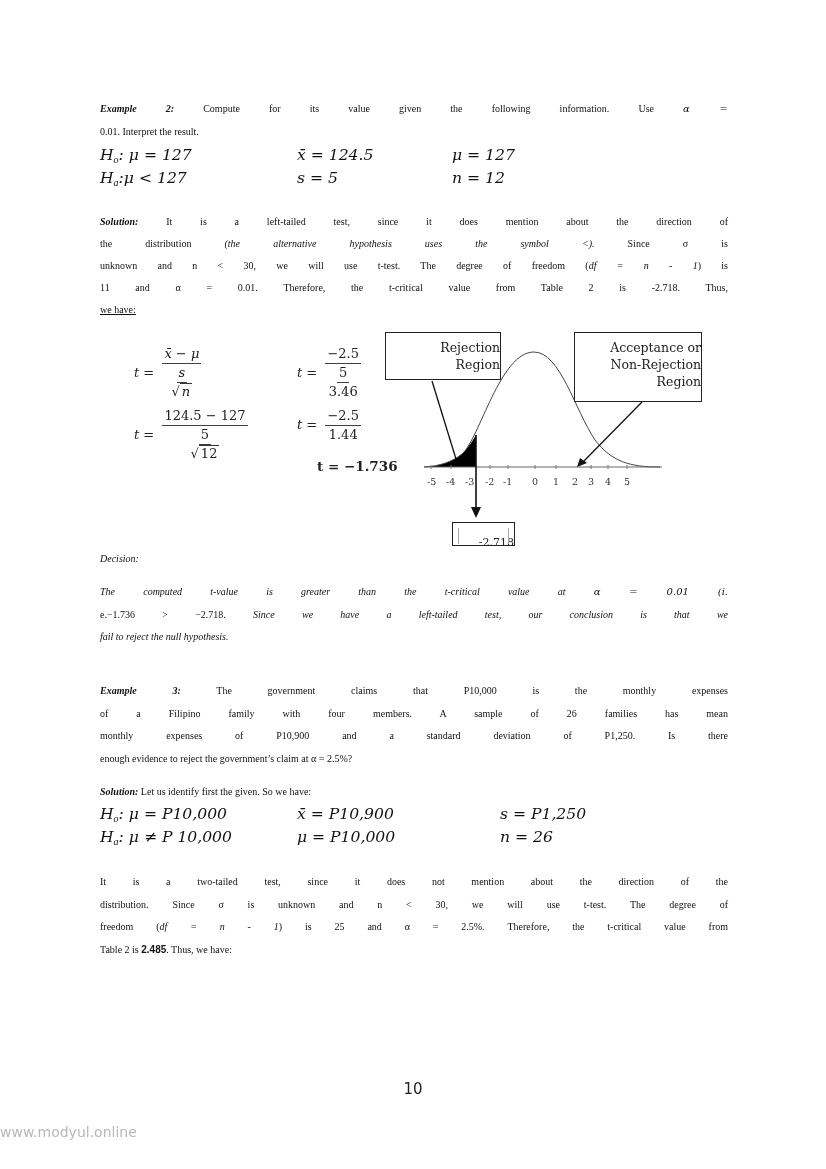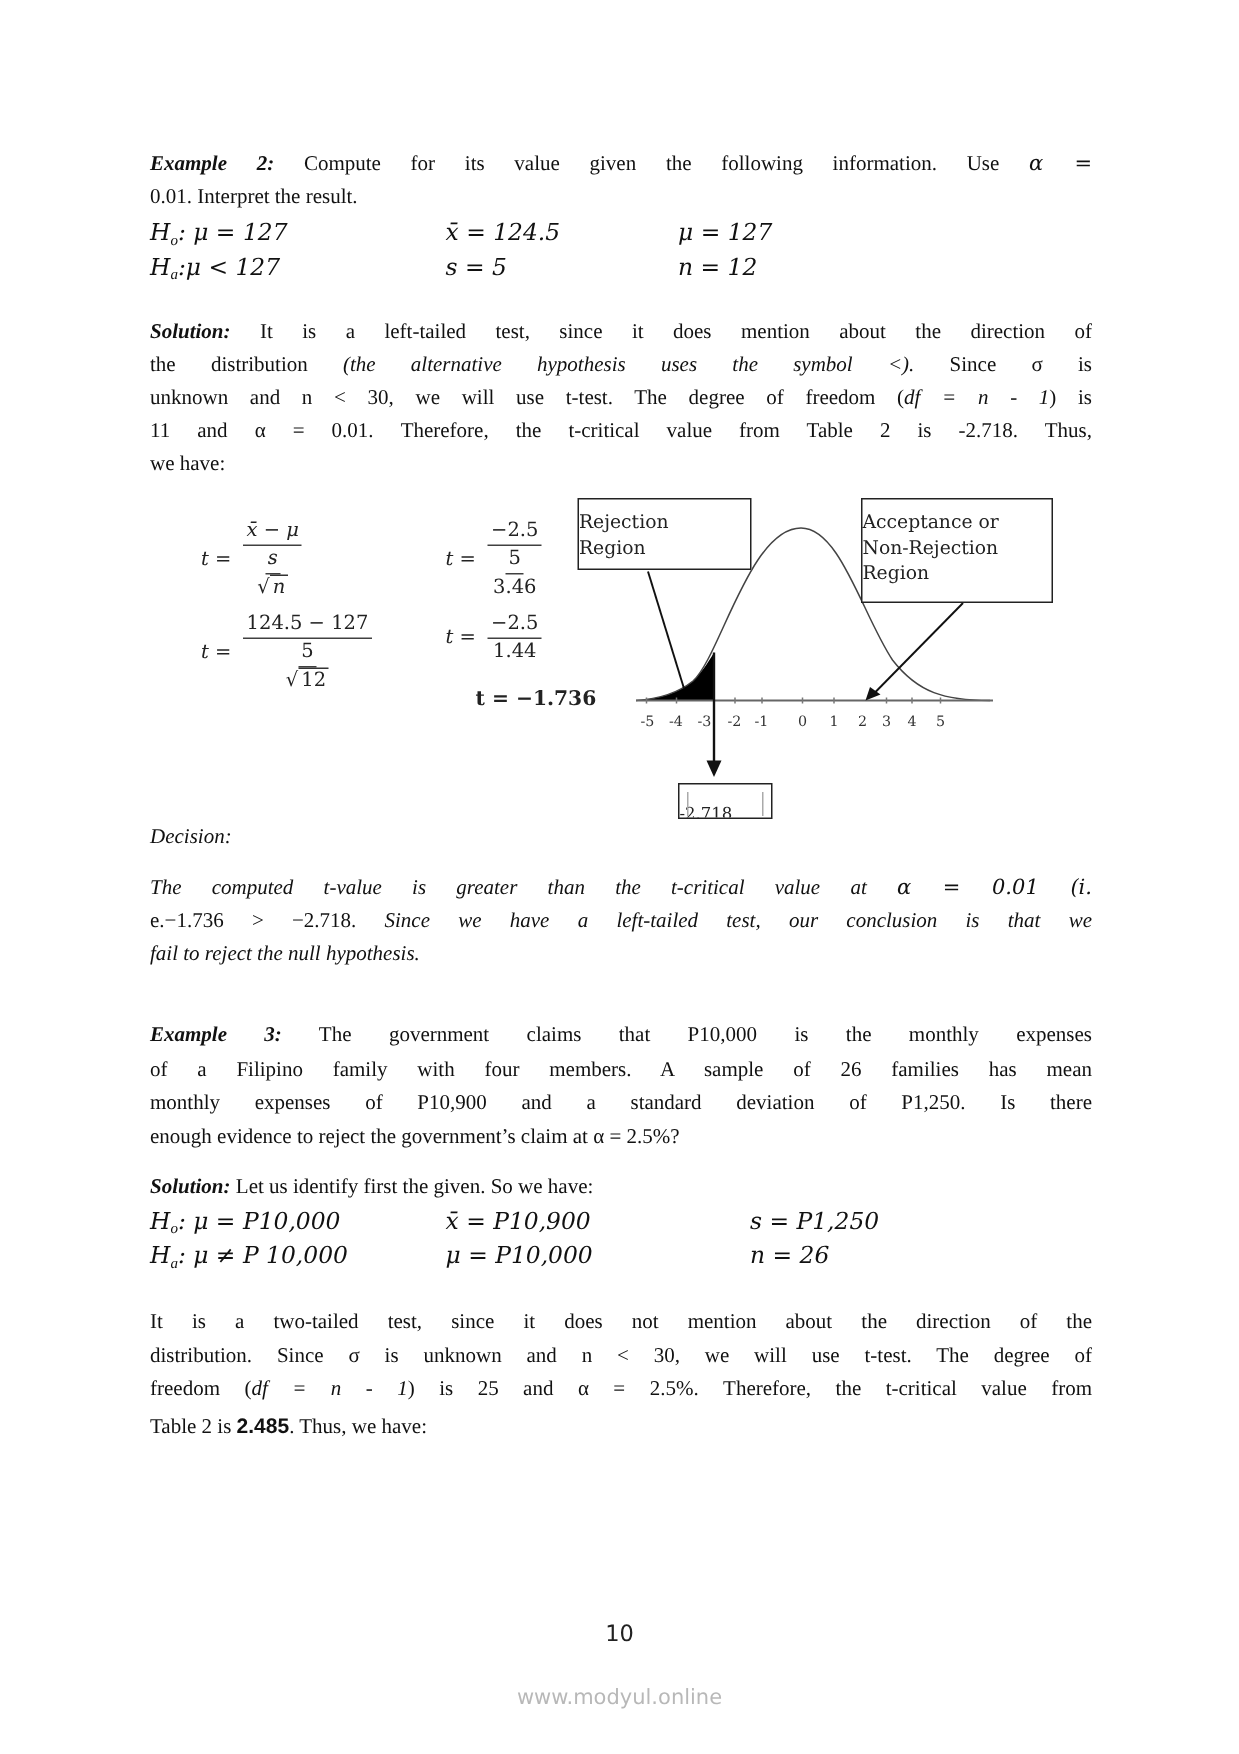--- a/index.html
+++ b/index.html
@@ -1,40 +1,40 @@
 <!DOCTYPE html>
 <html><head>
 <meta charset="utf-8">
 <style>
   html, body { margin: 0; padding: 0; background: #ffffff; }
   body { width: 826px; height: 1169px; position: relative; overflow: hidden;
          font-family: "DejaVu Serif", "Liberation Serif", serif; color: #111; }
   .page { position: absolute; left: 0; top: 0; width: 826px; height: 1169px; }
-  .txt { position: absolute; left: 100px; width: 628px; font-size: 14px; line-height: 22.6px;
+  .txt { position: absolute; left: 100px; width: 628px; font-size: 10px; line-height: 22.6px;
          font-family: "Liberation Serif", "DejaVu Serif", serif; }
   .just { text-align: justify; text-align-last: justify; }
   .bi { font-weight: bold; font-style: italic; }
   .it { font-style: italic; }
   .b { font-weight: bold; }
   .sans-b { font-family: "Liberation Sans", "DejaVu Sans", sans-serif; font-weight: bold; }
   .row { position: absolute; left: 100px; font-size: 15.6px; line-height: 22.6px;
          font-family: "Liberation Serif", "DejaVu Serif", serif; white-space: nowrap; }
   .math { font-family: "DejaVu Serif", serif; font-style: italic; }
   .sub { font-size: 10px; vertical-align: -3px; font-style: italic; }
   .eq { position: absolute; font-family: "DejaVu Serif", serif; font-size: 13px; color: #222; }
   .frac { display: inline-flex; flex-direction: column; align-items: center; vertical-align: middle; }
   .frac .num { padding: 0 2px 1px; border-bottom: 1px solid #404040; line-height: 16px; }
   .frac .den { padding-top: 1px; line-height: 16px; }
   .sqrt { border-top: 1px solid #333; padding: 0 2px; }
-  .box { position: absolute; border: 1px solid #222; background: #fff; text-align: left;
+  .box { position: absolute; border: 1px solid #222; background: #fff; text-align: right;
          font-family: "DejaVu Serif", serif; font-size: 12.5px; line-height: 17px; color: #222; }
   .tick { position: absolute; top: 476px; font-family: "DejaVu Serif", serif; font-size: 9.5px; color: #333; }
   .footer-num { position: absolute; left: 0; width: 826px; top: 1080px; text-align: center;
                 font-family: "DejaVu Sans", sans-serif; font-size: 15px; color: #222; }
-  .footer-url { position: absolute; left: 0; width: 826px; top: 1124px; text-align: center;
+  .footer-url { position: absolute; left: 0; width: 826px; top: 1124px; 
                 font-family: "DejaVu Sans", sans-serif; font-size: 14px; color: #b8b8b8; }
 </style>
 </head>
 <body>
 
 <div class="page">
 
   <div class="txt just" style="top:98px;"><span class="bi">Example 2:</span><span> Compute for its value given the following information. Use </span><span class="math">α =</span></div>
   <div class="txt" style="top:121px;">0.01. Interpret the result.</div>
 
@@ -42,21 +42,21 @@
   <div class="row" style="top:144px; left:297px;"><span class="math">x̄ = 124.5</span></div>
   <div class="row" style="top:144px; left:452px;"><span class="math">μ = 127</span></div>
   <div class="row" style="top:167px;"><span class="math">H</span><span class="sub">a</span><span class="math">:μ &lt; 127</span></div>
   <div class="row" style="top:167px; left:297px;"><span class="math">s = 5</span></div>
   <div class="row" style="top:167px; left:452px;"><span class="math">n = 12</span></div>
 
   <div class="txt just" style="top:211px;"><span class="bi">Solution:</span><span> It is a left-tailed test, since it does mention about the direction of</span></div>
   <div class="txt just" style="top:233px;"><span>the distribution </span><span class="it">(the alternative hypothesis uses the symbol &lt;).</span><span> Since σ is</span></div>
   <div class="txt just" style="top:255px;"><span>unknown and n &lt; 30, we will use t-test. The degree of freedom (</span><span class="it">df = n - 1</span><span>) is</span></div>
   <div class="txt just" style="top:277px;">11 and α = 0.01. Therefore, the t-critical value from Table 2 is -2.718. Thus,</div>
-  <div class="txt" style="top:299px;">we have:</div>
+  <div class="txt" style="top:299px;text-decoration:underline;">we have:</div>
 
   <div class="eq" style="left:134px; top:346px;">
     <span class="math">t =</span>
     <span class="frac" style="margin-left:4px;">
       <span class="num math">x̄ − μ</span>
       <span class="den"><span class="frac">
             <span class="num math">s</span>
             <span class="den">√<span class="sqrt math">n</span></span>
           </span></span>
     </span>

